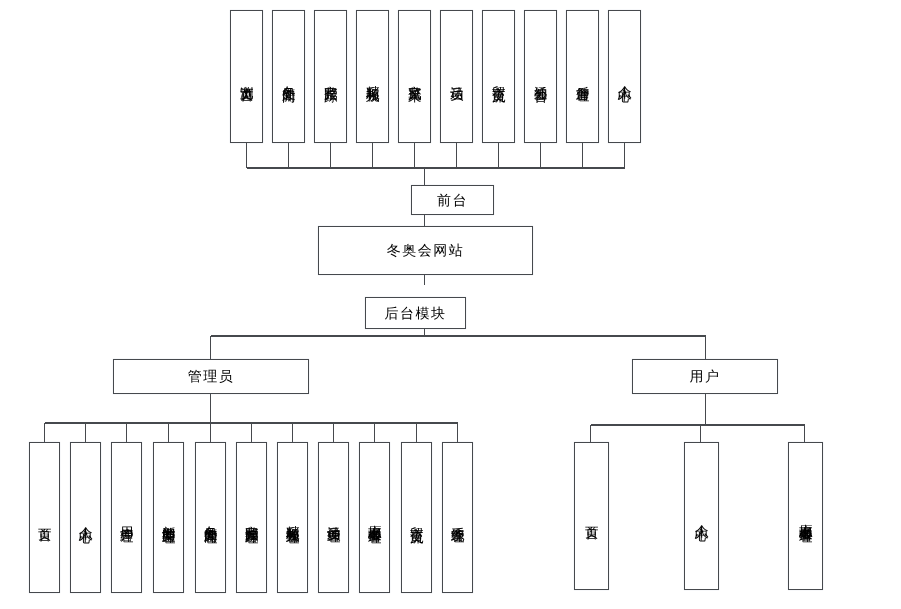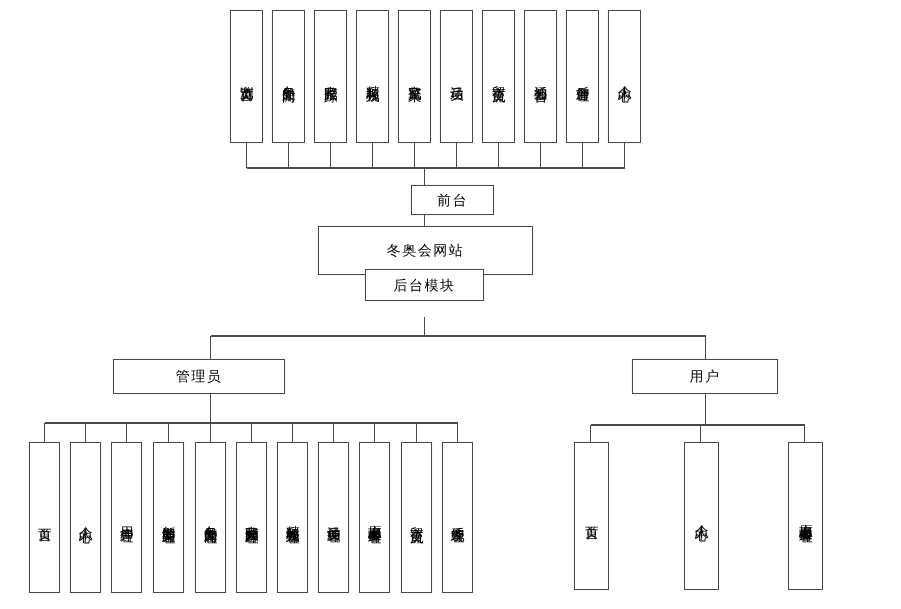--- a/index.html
+++ b/index.html
@@ -120,23 +120,23 @@
   <div class="node vertical" style="left:440px; top:10px; width:33px; height:133px;">运动员</div>
   <div class="node vertical" style="left:482px; top:10px; width:33px; height:133px;">留言交流</div>
   <div class="node vertical" style="left:524px; top:10px; width:33px; height:133px;">通知公告</div>
   <div class="node vertical" style="left:566px; top:10px; width:33px; height:133px;">后台管理</div>
   <div class="node vertical" style="left:608px; top:10px; width:33px; height:133px;">个人中心</div>
 
   <div class="node horizontal" style="left:383px; top:185px; width:83px; height:30px;margin-left:28px;">前台</div>
 
   <div class="node wide" style="left:318px; top:226px; width:215px; height:49px;">冬奥会网站</div>
 
-  <div class="node horizontal" style="left:365px; top:269px; width:119px; height:32px;">后台模块</div>
+  <div class="node horizontal" style="left:365px; top:297px; width:101px; height:32px;">后台模块</div>
 
-  <div class="node wide" style="left:113px; top:359px; width:172px; height:35px;">管理员</div>
+  <div class="node wide" style="left:113px; top:359px; width:196px; height:35px;">管理员</div>
 
   <div class="node wide" style="left:632px; top:359px; width:146px; height:35px;">用户</div>
 
   <div class="node vertical" style="left:29px; top:442px; width:31px; height:151px;">首页</div>
   <div class="node vertical" style="left:70px; top:442px; width:31px; height:151px;">个人中心</div>
   <div class="node vertical" style="left:111px; top:442px; width:31px; height:151px;">用户管理</div>
   <div class="node vertical" style="left:153px; top:442px; width:31px; height:151px;">新闻类型管理</div>
   <div class="node vertical" style="left:195px; top:442px; width:31px; height:151px;">冬奥新闻管理</div>
   <div class="node vertical" style="left:236px; top:442px; width:31px; height:151px;">完整跟踪管理</div>
   <div class="node vertical" style="left:277px; top:442px; width:31px; height:151px;">精彩视频管理</div>

